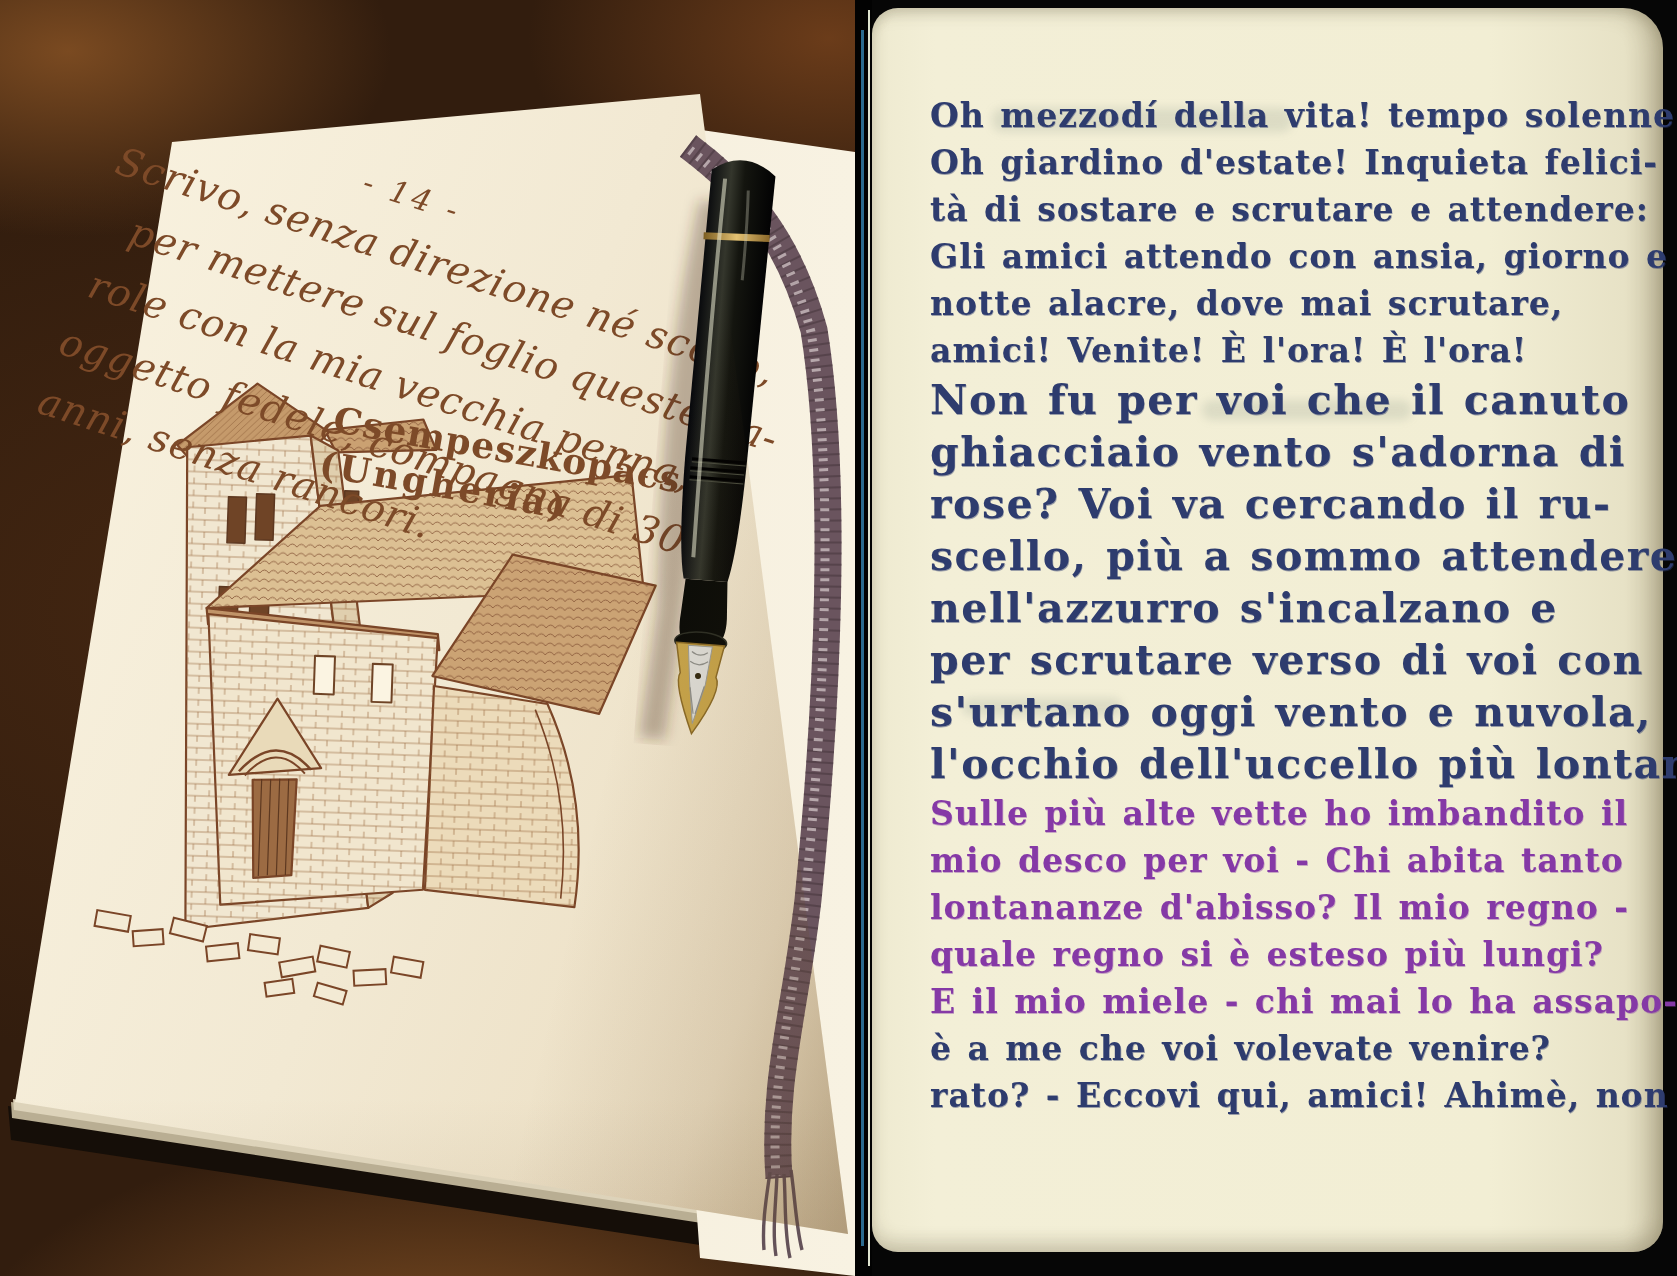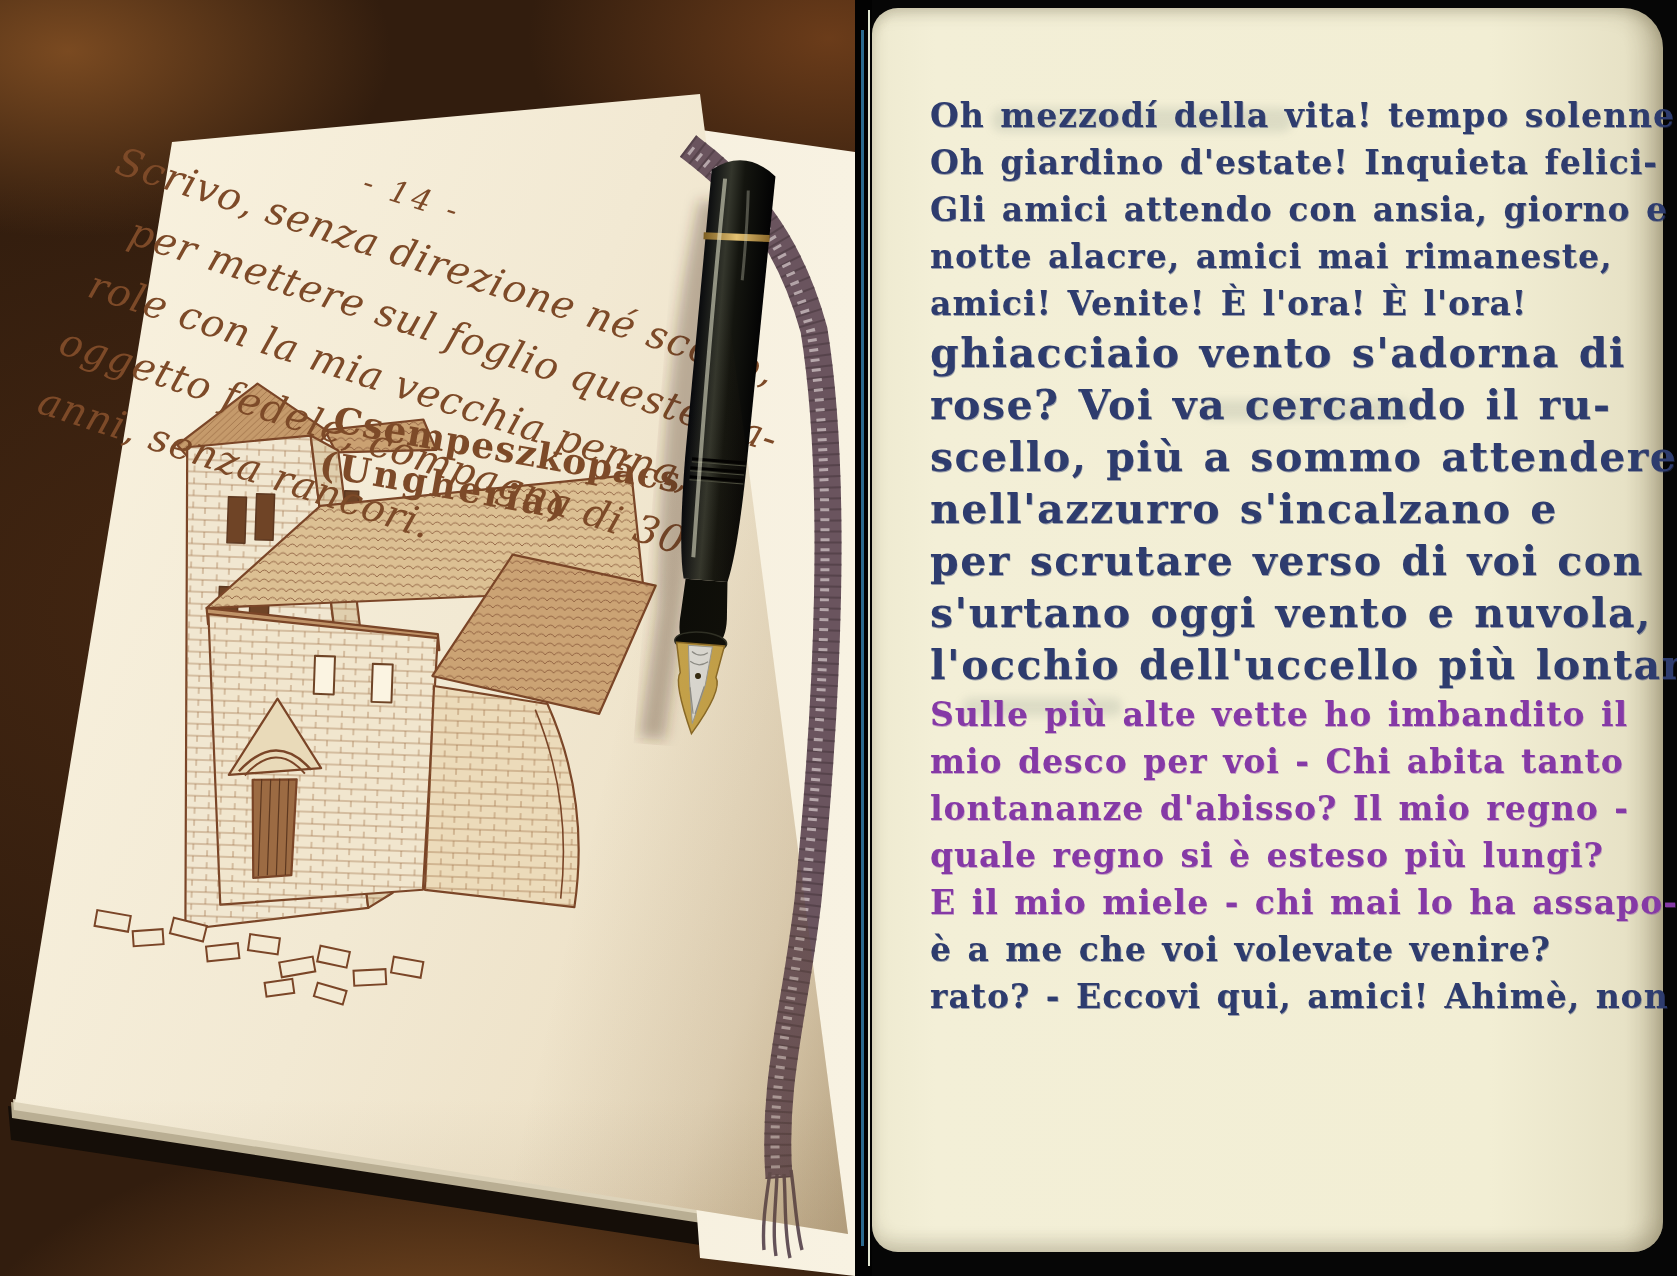--- a/index.html
+++ b/index.html
@@ -237,23 +237,25 @@
 
   <div class="scan">
     <div class="scan-page">
       <div class="smudge" style="left:120px;top:100px;width:300px;height:24px;"></div>
       <div class="smudge" style="left:330px;top:392px;width:210px;height:20px;"></div>
       <div class="smudge" style="left:90px;top:690px;width:160px;height:18px;"></div>
       <div class="calligraphy">
 
       <div class="cl ink-blue sz-small">Oh mezzodí della vita! tempo solenne!</div>
           <div class="cl ink-blue sz-small">Oh giardino d'estate! Inquieta felici-</div>
+          <div class="cl ink-blue sz-small">tà di sostare e scrutare e attendere:</div>
           <div class="cl ink-blue sz-small">Gli amici attendo con ansia, giorno e</div>
-          <div class="cl ink-blue sz-small">notte alacre, amici mai rimaneste,</div>
+          <div class="cl ink-blue sz-small">notte alacre, dove mai scrutare,</div>
           <div class="cl ink-blue sz-small">amici! Venite! È l'ora! È l'ora!</div>
+          <div class="cl ink-blue sz-large">Non fu per voi che il canuto</div>
           <div class="cl ink-blue sz-large">ghiacciaio vento s'adorna di</div>
           <div class="cl ink-blue sz-large">rose? Voi va cercando il ru-</div>
           <div class="cl ink-blue sz-large">scello, più a sommo attendere</div>
           <div class="cl ink-blue sz-large">nell'azzurro s'incalzano e</div>
           <div class="cl ink-blue sz-large">per scrutare verso di voi con</div>
           <div class="cl ink-blue sz-large">s'urtano oggi vento e nuvola,</div>
           <div class="cl ink-blue sz-large">l'occhio dell'uccello più lontano.</div>
           <div class="cl ink-purple sz-small">Sulle più alte vette ho imbandito il</div>
           <div class="cl ink-purple sz-small">mio desco per voi - Chi abita tanto</div>
           <div class="cl ink-purple sz-small">lontananze d'abisso? Il mio regno -</div>

